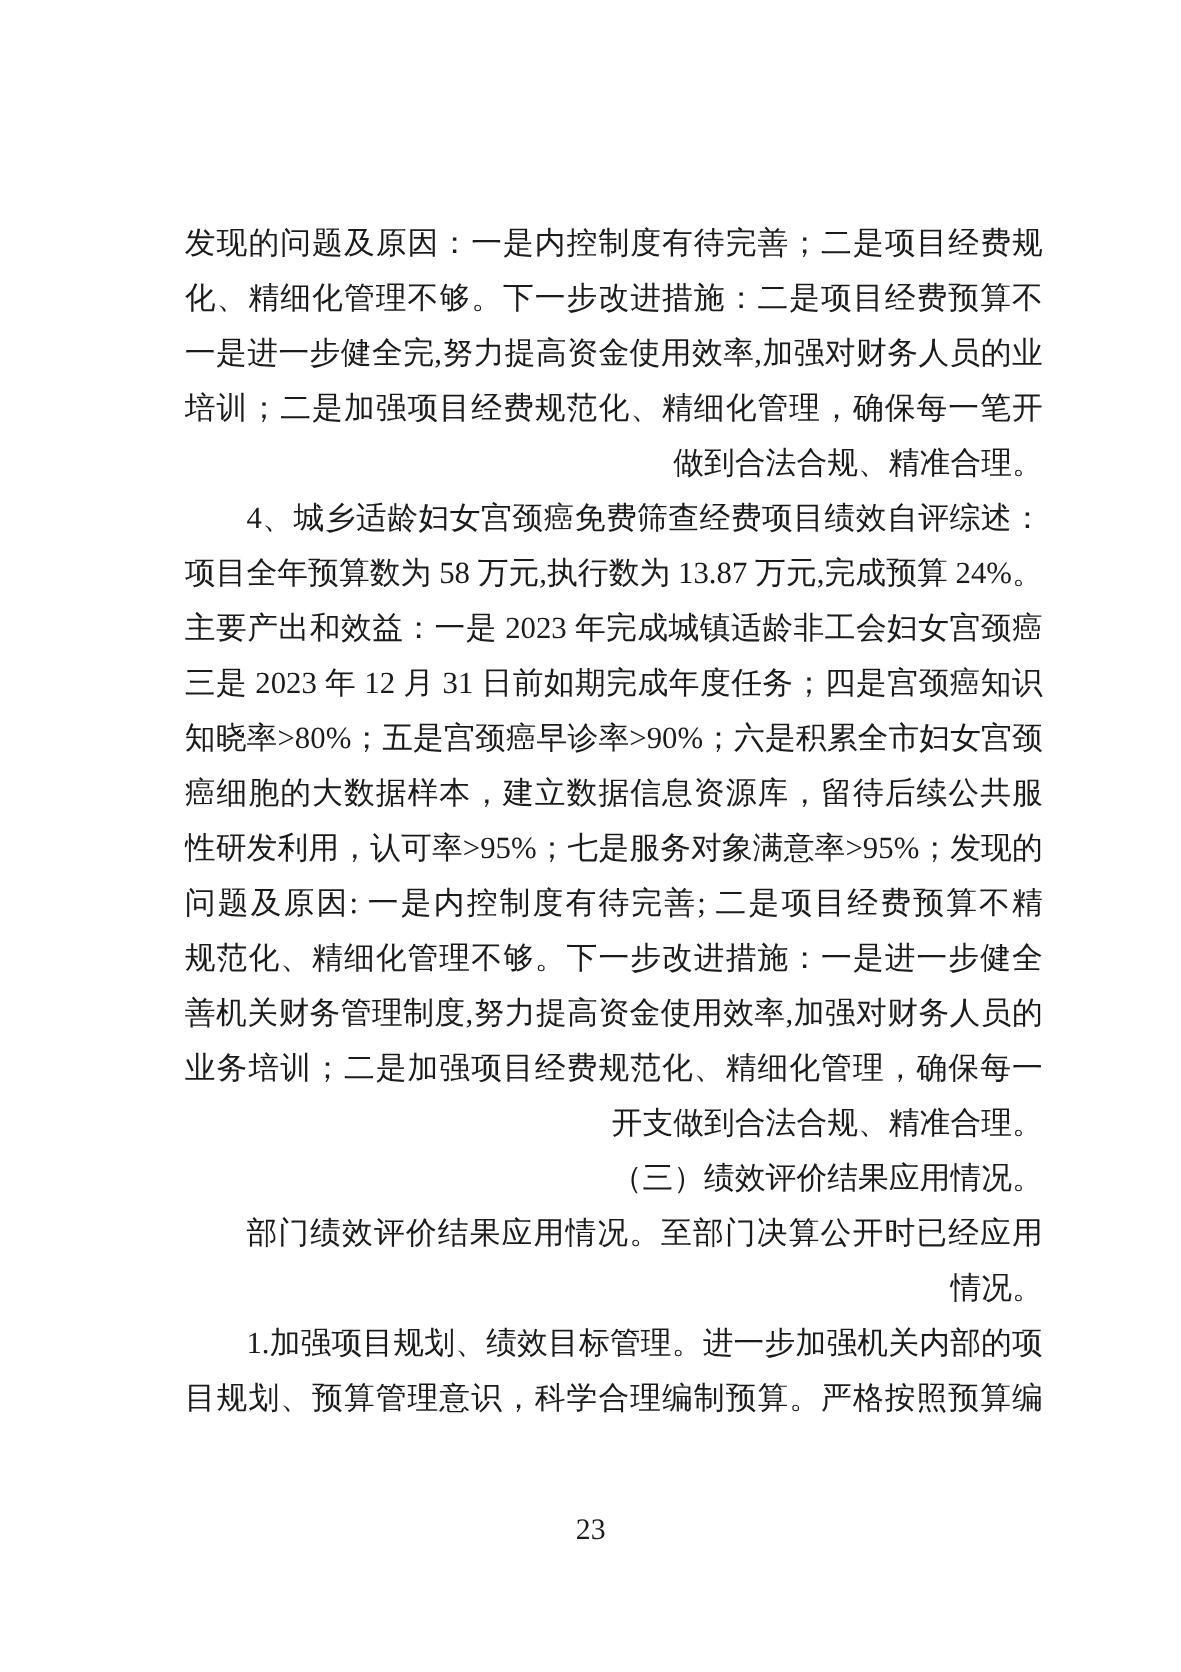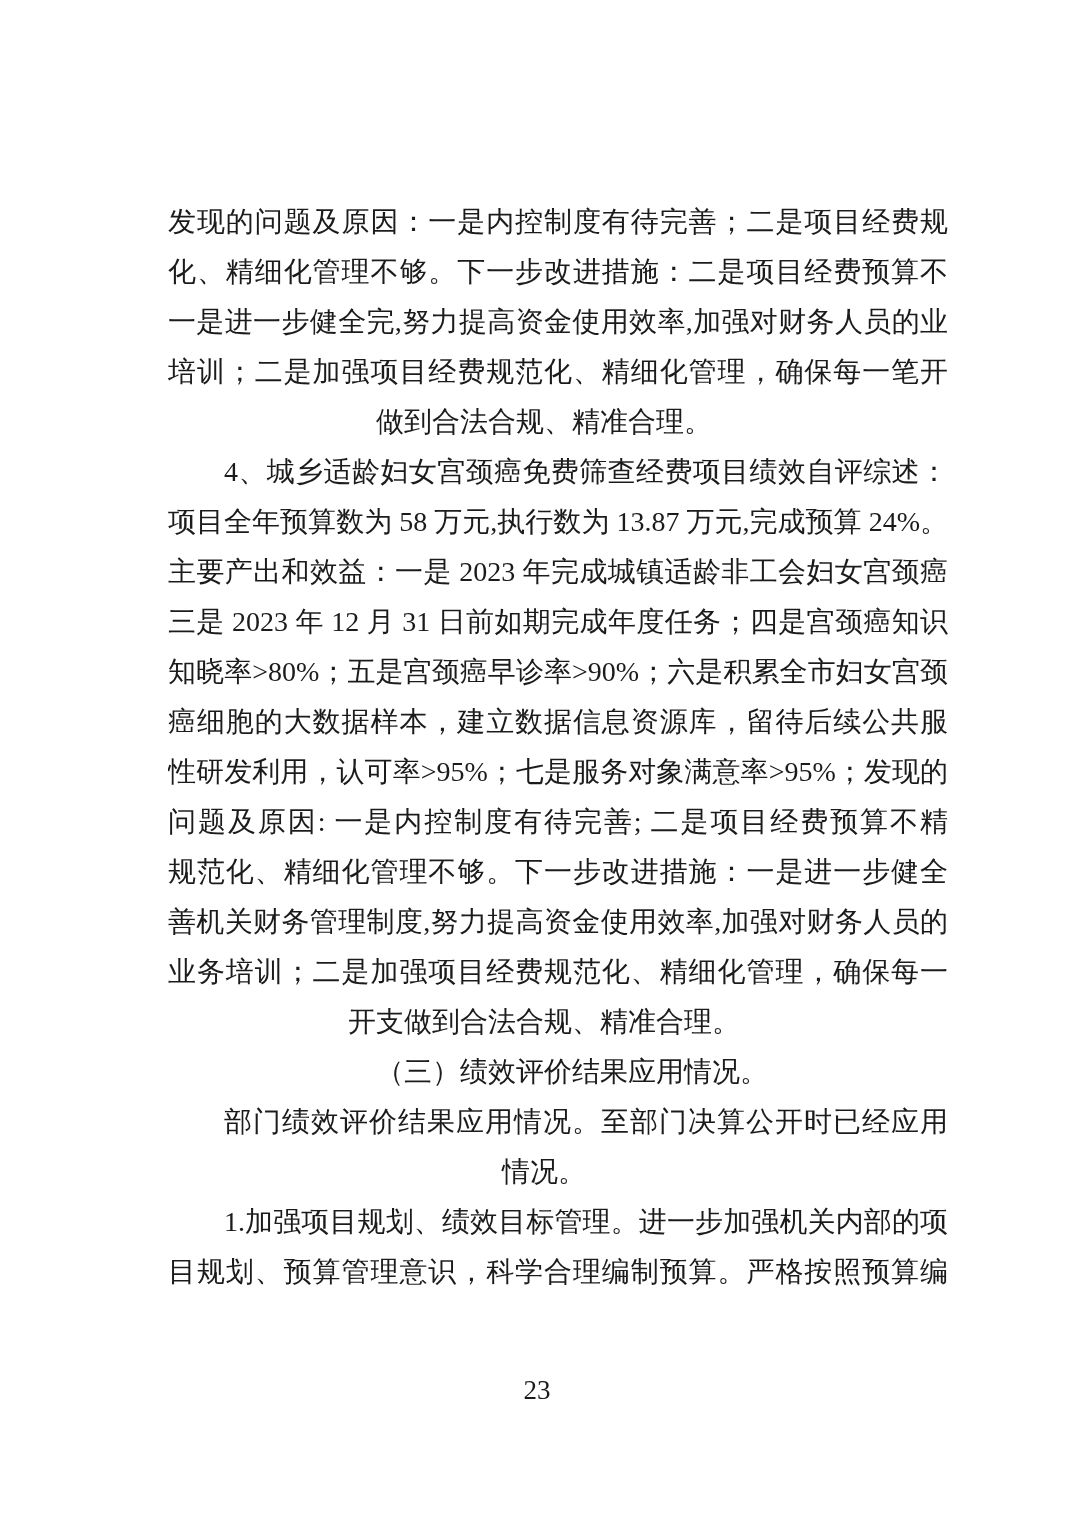--- a/index.html
+++ b/index.html
@@ -15,21 +15,21 @@
   .content{
     position:absolute;
     left:140px;
     top:197px;
     width:808px;
   }
   .ln{
     height:50px;
     line-height:50px;
     font-size:28px;
-    text-align:center;
+    text-align:right;
     overflow:hidden;
     white-space:normal;
   }
   .j{
     text-align:justify;
     text-align-last:justify;
     margin-left:28px;
   }
   .ind{
     text-indent:2em;

